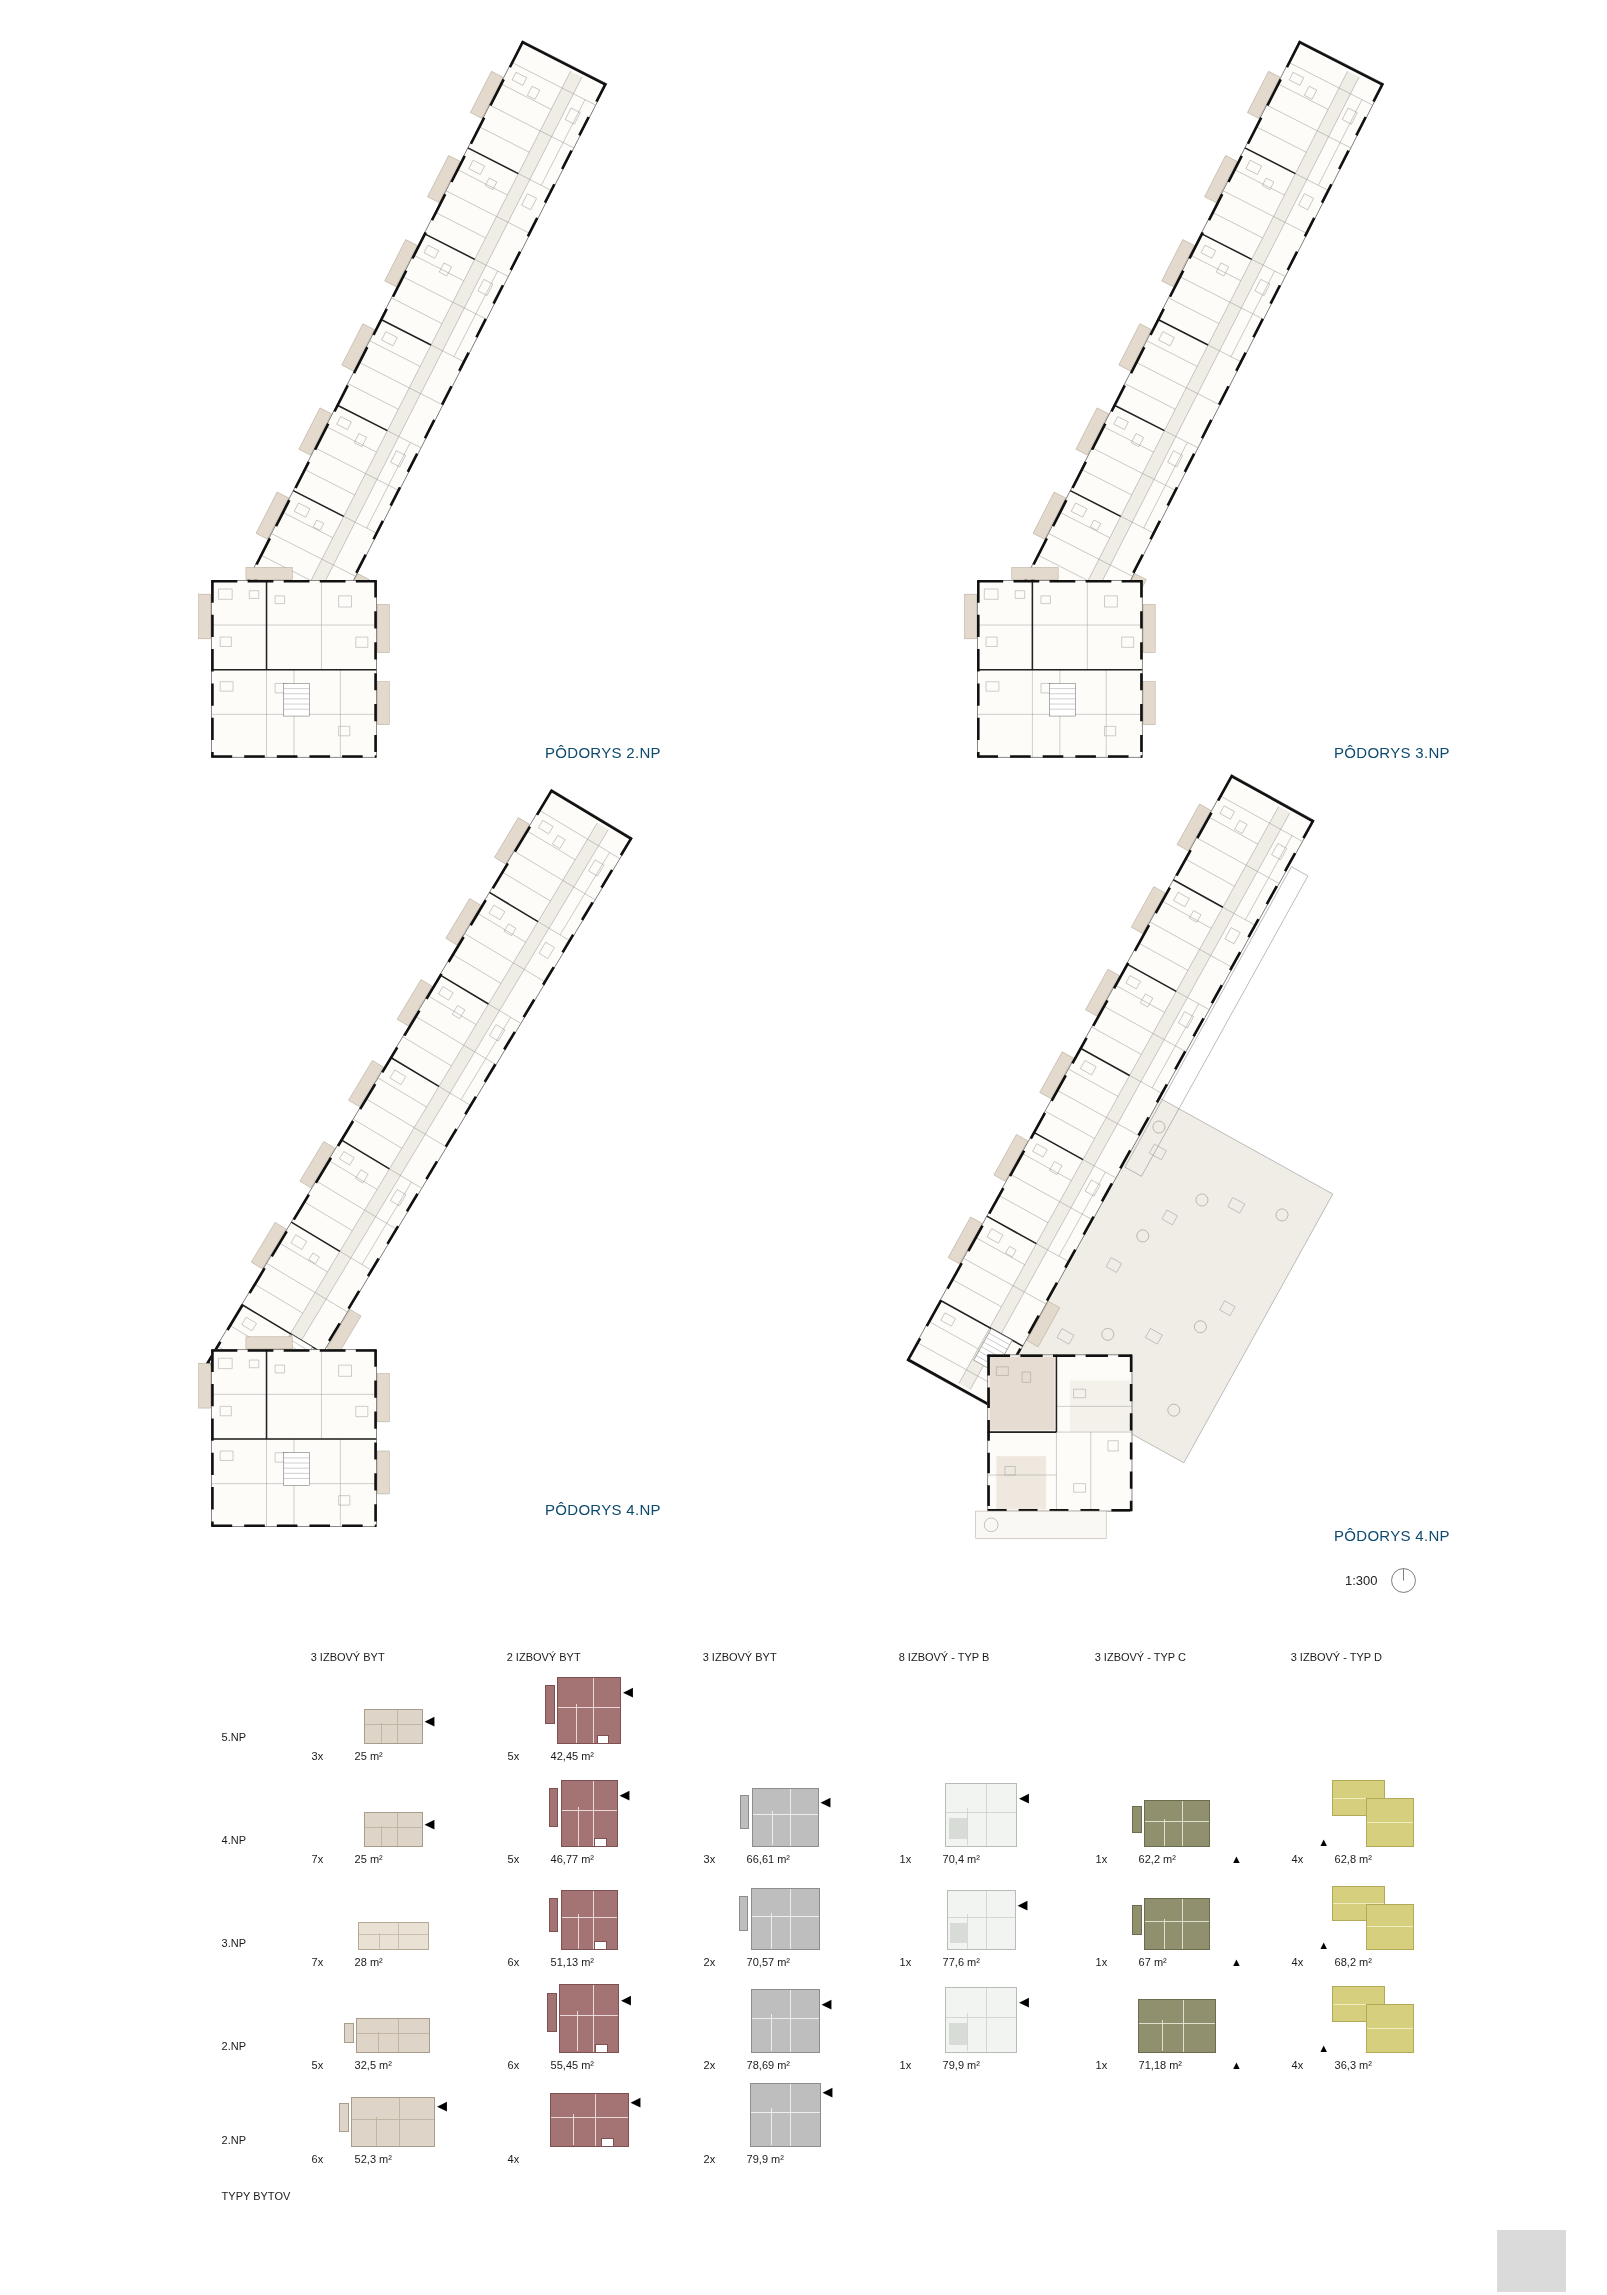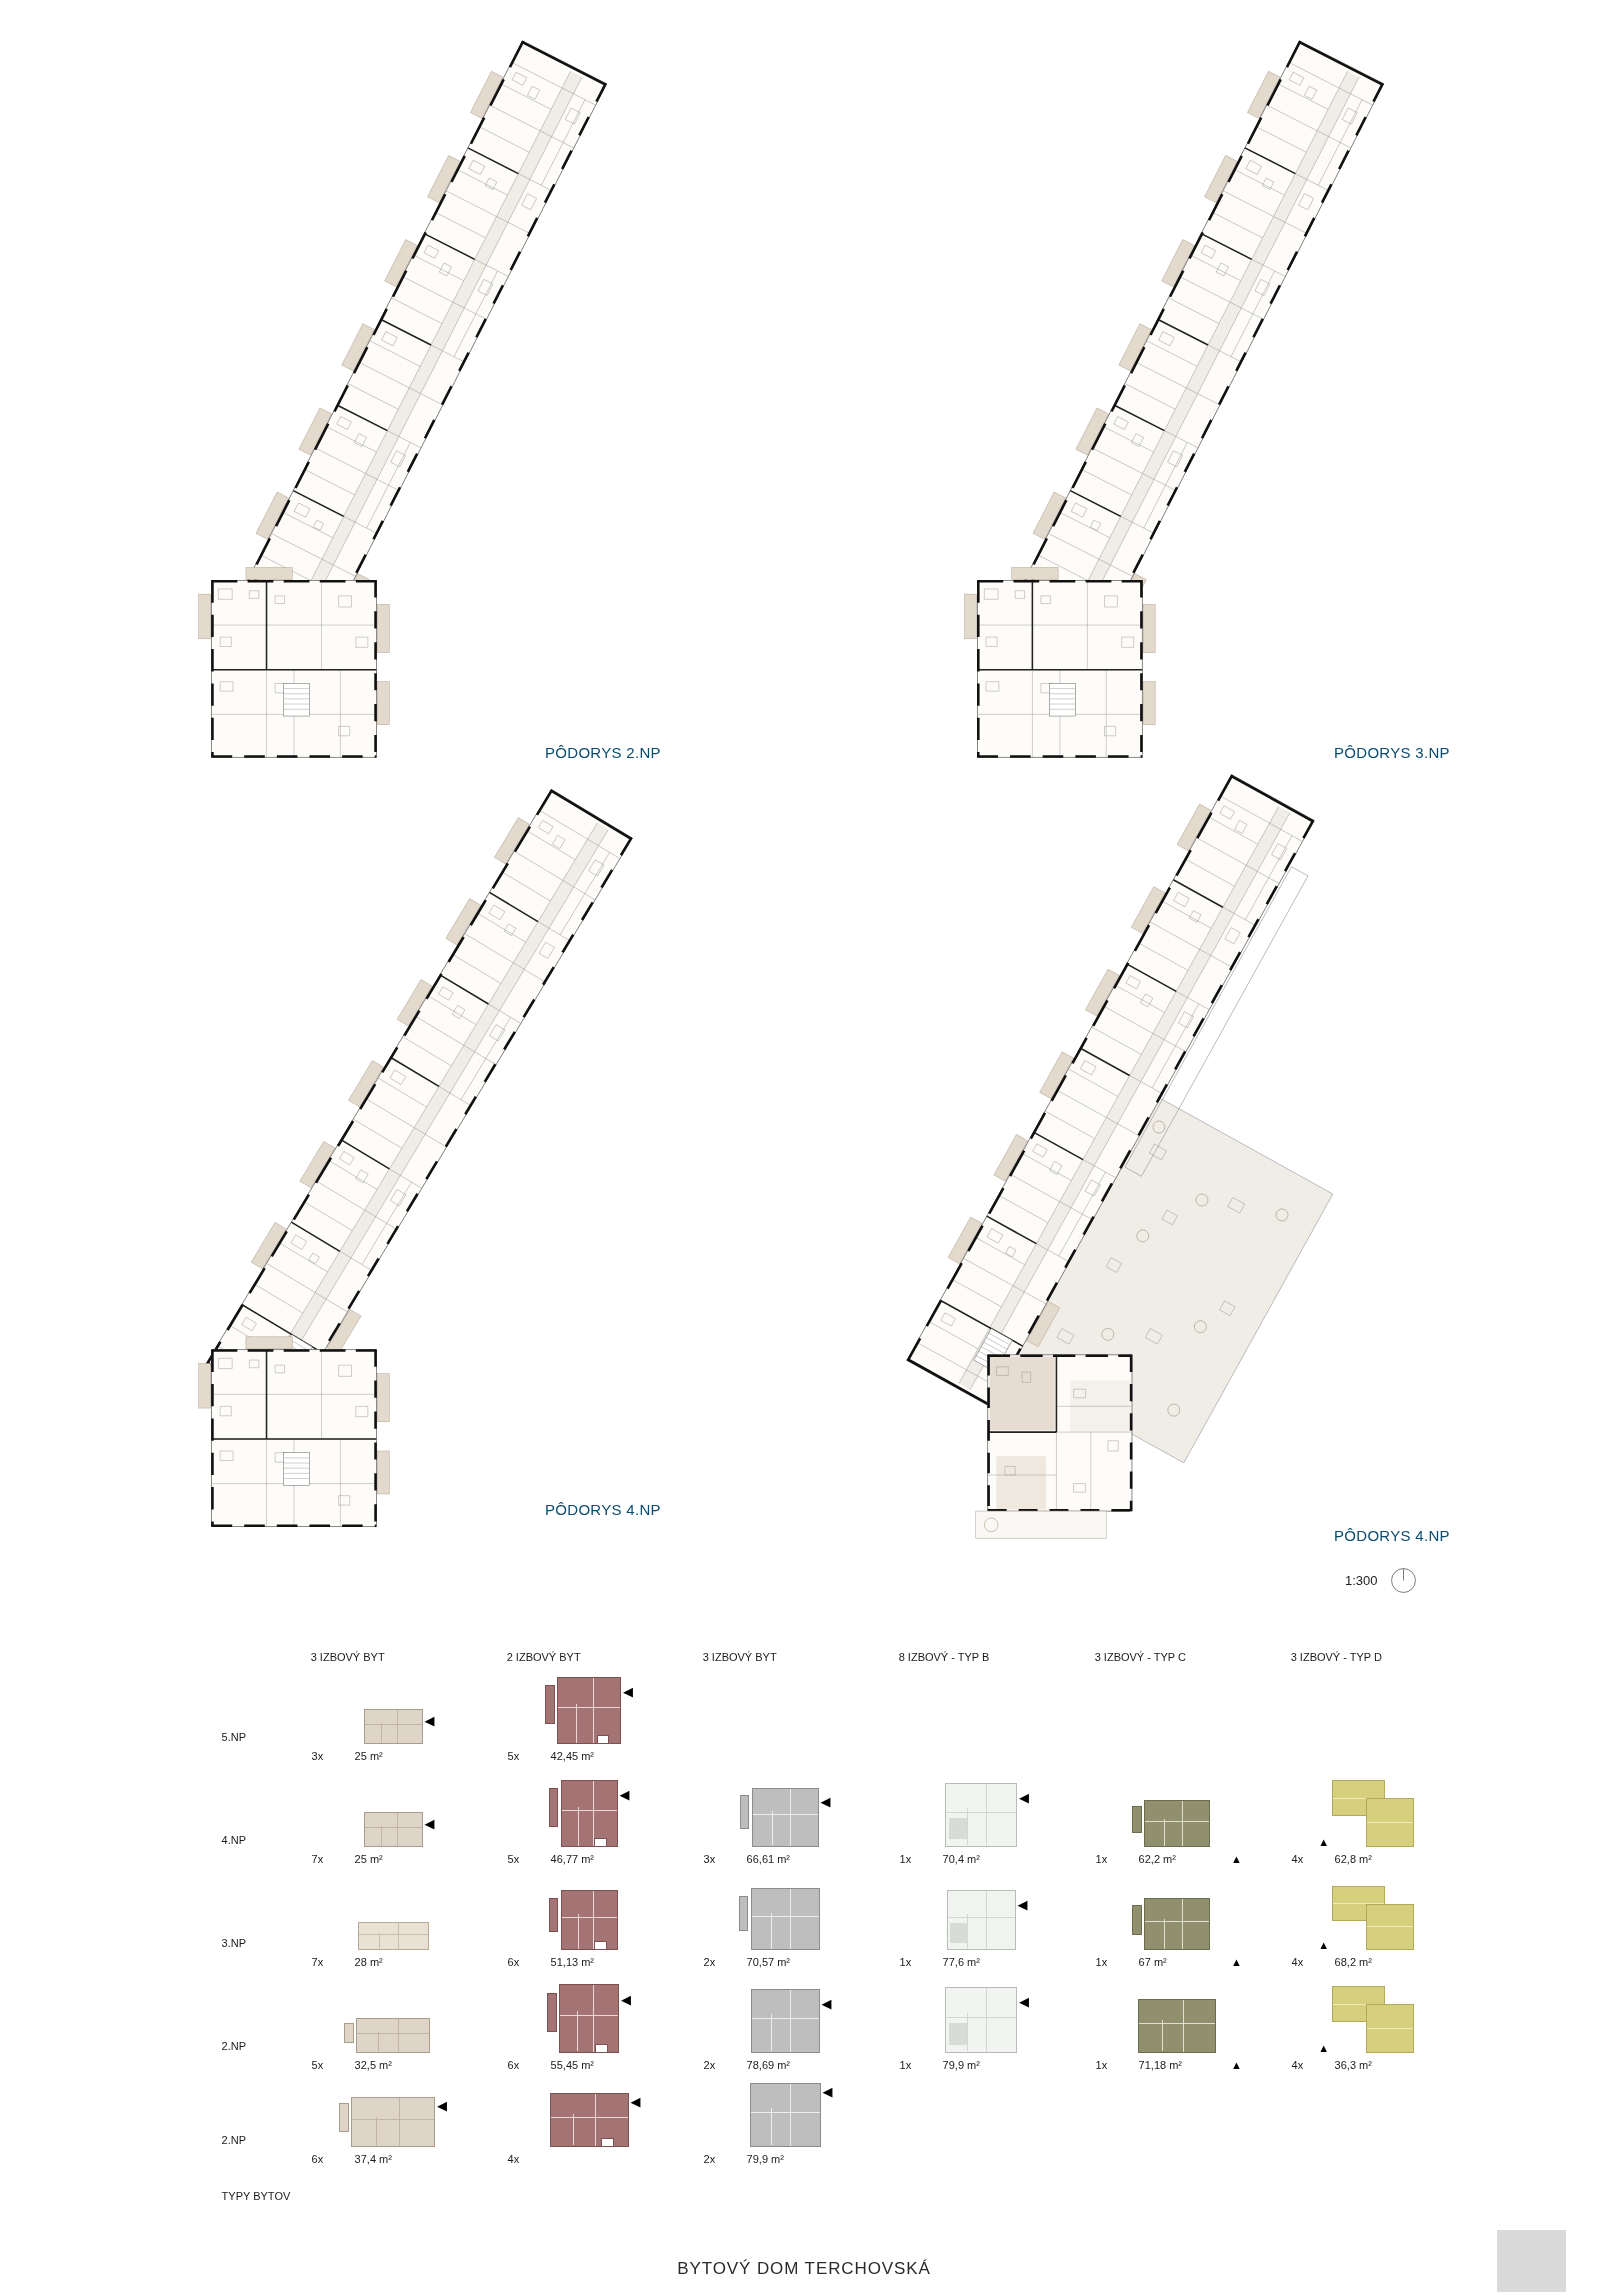--- a/index.html
+++ b/index.html
@@ -372,21 +372,21 @@
     </div>
 
     <div class="rl">2.NP</div>
     <div class="cell">
       <div class="gfx c1" style="width:82px;height:48px">
         <span class="st"></span>
         <span class="mk lt">◀</span>
       </div>
       <div class="vals">
         <span class="cnt">6x</span>
-        <span class="ar">37,4 m²</span>
+        <span class="ar">52,3 m²</span>
       </div>
     </div>
     <div class="cell">
       <div class="gfx c2" style="width:77px;height:52px">
         <span class="nt"></span>
         <span class="mk lt">◀</span>
       </div>
       <div class="vals">
         <span class="cnt">4x</span>
         <span class="ar"></span>
@@ -406,18 +406,17 @@
     <div class="cell"></div>
 
     <div class="sec" style="grid-column:1 / span 2">TYPY BYTOV</div>
     <div></div>
       <div></div>
       <div></div>
       <div></div>
       <div></div>
   </div>
 
-  <div class="title">BYTOVÝ DOM TERCHOVSKÁ</div>
 
   <div class="logo-box"></div>
 
 </div>
 
 
 </body></html>

